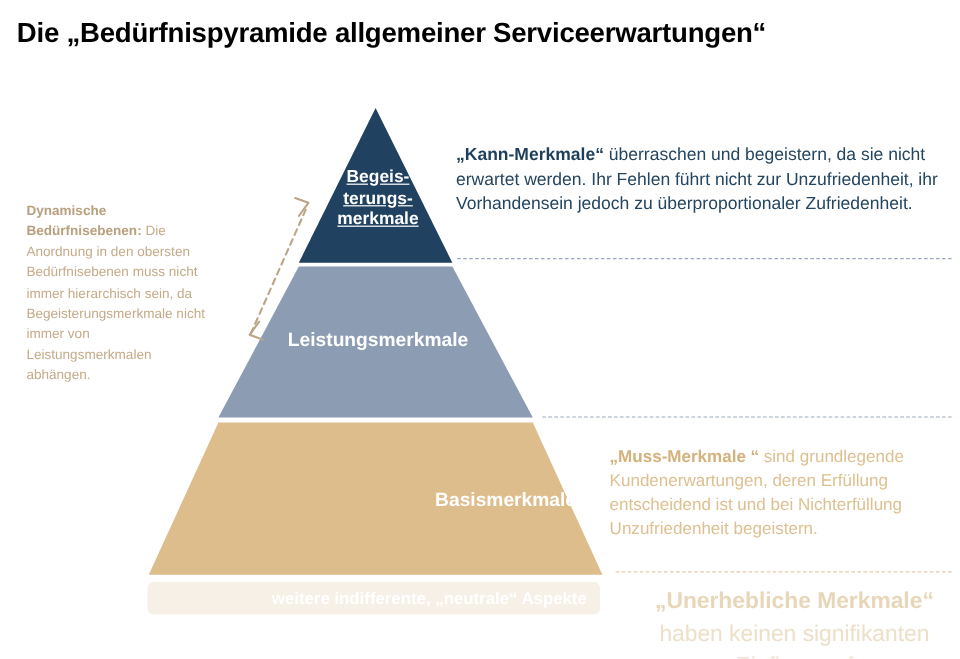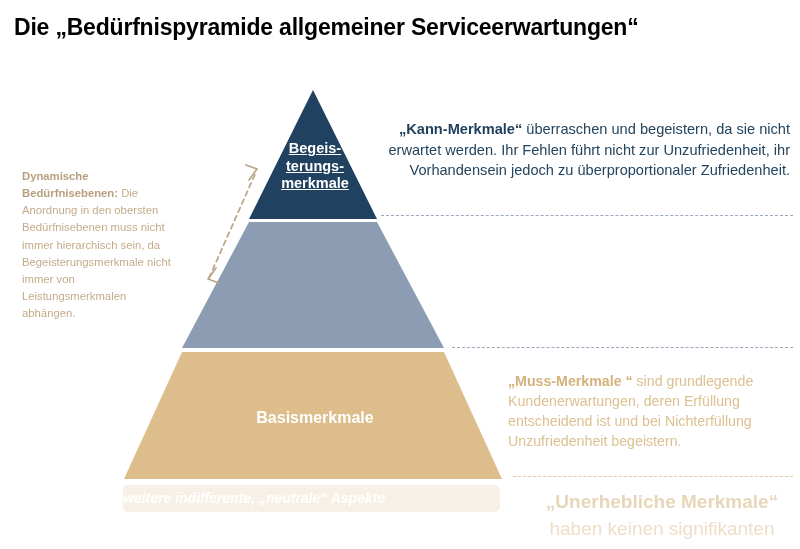--- a/index.html
+++ b/index.html
@@ -60,42 +60,42 @@
     left: 180px;
     top: 274px;
     width: 270px;
     font-size: 16px;
   }
   #tier-label-3 {
     left: 150px;
     top: 408px;
     width: 330px;
     font-size: 16px;
+    text-align: right;
   }
 
   
   #neutral-strip {
     position: absolute;
     left: 123px;
     top: 485px;
     width: 377px;
     height: 27px;
     background: #f7f0e6;
     border-radius: 5px;
   }
   #neutral-strip-label {
     position: absolute;
     left: 123px;
     top: 490px;
     width: 366px;
-    text-align: left;
+    text-align: right;
     color: #ffffff;
     font-size: 14px;
     font-weight: bold;
-    font-style: italic;
   }
 
   
   #left-note {
     position: absolute;
     left: 22px;
     top: 168px;
     width: 160px;
     font-size: 11.3px;
     line-height: 1.52;
@@ -107,21 +107,20 @@
   .callout {
     position: absolute;
     line-height: 1.42;
   }
   #callout-kann {
     left: 380px;
     top: 119px;
     width: 410px;
     font-size: 14.6px;
     color: #24455f;
-    text-align: right;
   }
   #callout-soll {
     left: 426px;
     top: 252px;
     width: 365px;
     font-size: 14.6px;
     color: #97a5b7;
   }
   #callout-muss {
     left: 508px;
@@ -175,20 +174,21 @@
     <g>
       <line x1="209" y1="278" x2="256" y2="172" stroke="#b9a485" stroke-width="1.7" stroke-dasharray="5 4" stroke-linecap="round"></line>
       <polyline points="249,180 257,169 246,165" fill="none" stroke="#b9a485" stroke-width="1.7" stroke-linecap="round" stroke-linejoin="round"></polyline>
       <polyline points="216,268 208,279 219,283" fill="none" stroke="#b9a485" stroke-width="1.7" stroke-linecap="round" stroke-linejoin="round"></polyline>
     </g>
   </svg>
 
   <div class="tier-label" id="tier-label-1" style="white-space: pre-line;">Begeis-
 terungs-
 merkmale</div>
+  <div class="tier-label" id="tier-label-2">Leistungsmerkmale</div>
   <div class="tier-label" id="tier-label-3">Basismerkmale</div>
 
   <div id="neutral-strip"></div>
   <div id="neutral-strip-label">weitere indifferente, „neutrale“ Aspekte</div>
 
   <div id="left-note">
     <b>Dynamische Bedürfnisebenen:</b><span> Die Anordnung in den obersten Bedürfnisebenen muss nicht immer hierarchisch sein, da Begeisterungsmerkmale nicht immer von Leistungsmerkmalen abhängen.</span>
   </div>
 
   <div class="divider" id="divider-1"></div>

